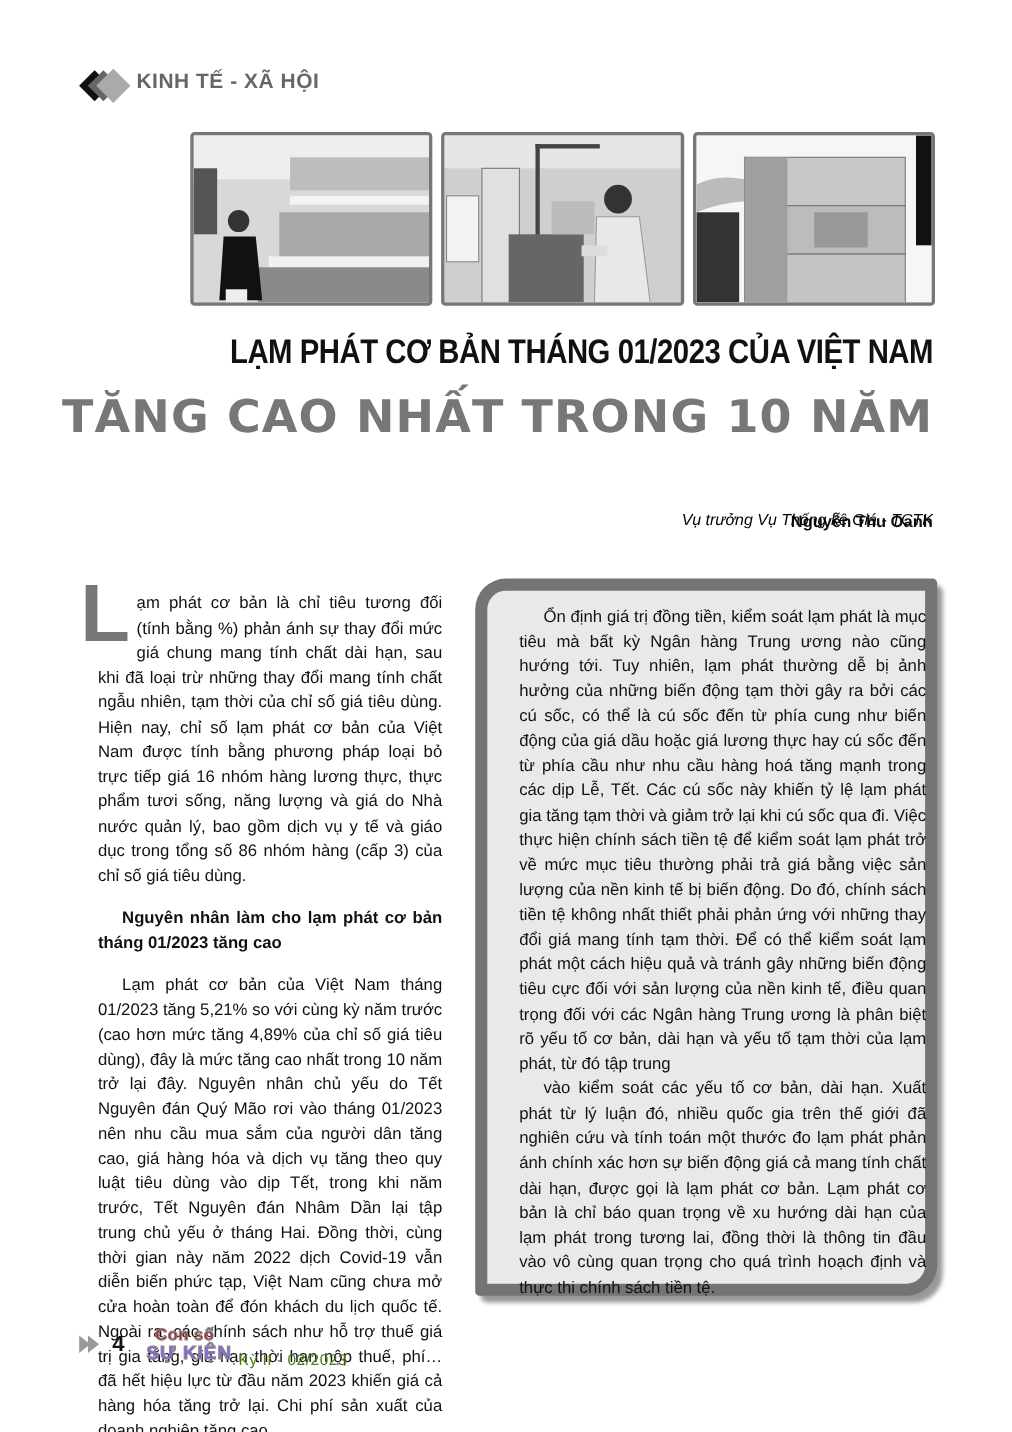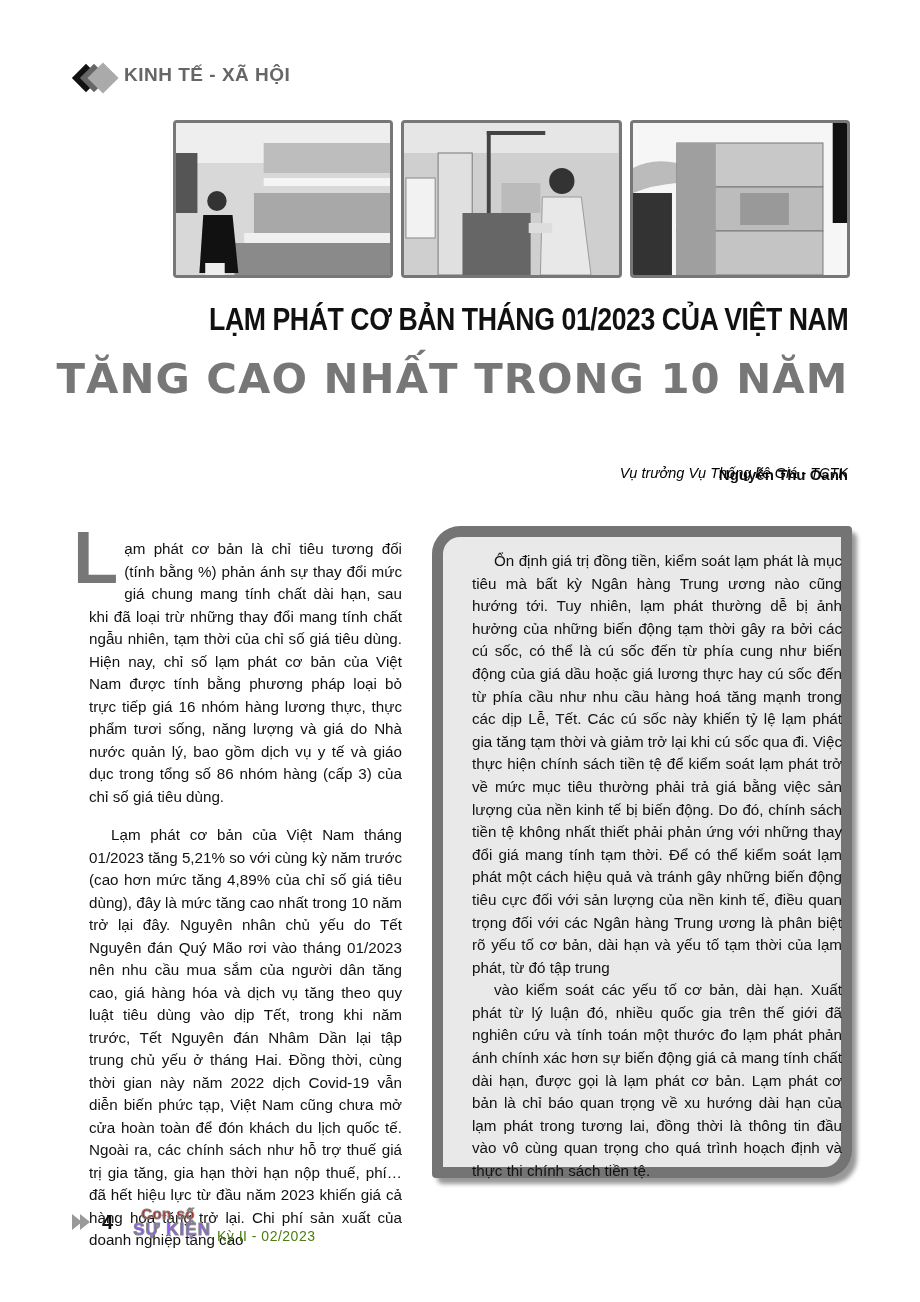--- a/index.html
+++ b/index.html
@@ -111,20 +111,21 @@
 
 <h1 class="title-line1">LẠM PHÁT CƠ BẢN THÁNG 01/2023 CỦA VIỆT NAM</h1>
 <h2 class="title-line2">TĂNG CAO NHẤT TRONG 10 NĂM</h2>
 
 <div class="author-name">Nguyễn Thu Oanh</div>
 <div class="author-role">Vụ trưởng Vụ Thống kê Giá - TCTK</div>
 
 <div class="left-col">
   <span class="drop-cap">L</span>
   <p>ạm phát cơ bản là chỉ tiêu tương đối (tính bằng %) phản ánh sự thay đổi mức giá chung mang tính chất dài hạn, sau khi đã loại trừ những thay đổi mang tính chất ngẫu nhiên, tạm thời của chỉ số giá tiêu dùng. Hiện nay, chỉ số lạm phát cơ bản của Việt Nam được tính bằng phương pháp loại bỏ trực tiếp giá 16 nhóm hàng lương thực, thực phẩm tươi sống, năng lượng và giá do Nhà nước quản lý, bao gồm dịch vụ y tế và giáo dục trong tổng số 86 nhóm hàng (cấp 3) của chỉ số giá tiêu dùng.</p>
+  <p class="subhead">Nguyên nhân làm cho lạm phát cơ bản tháng 01/2023 tăng cao</p>
   <p class="indent">Lạm phát cơ bản của Việt Nam tháng 01/2023 tăng 5,21% so với cùng kỳ năm trước (cao hơn mức tăng 4,89% của chỉ số giá tiêu dùng), đây là mức tăng cao nhất trong 10 năm trở lại đây. Nguyên nhân chủ yếu do Tết Nguyên đán Quý Mão rơi vào tháng 01/2023 nên nhu cầu mua sắm của người dân tăng cao, giá hàng hóa và dịch vụ tăng theo quy luật tiêu dùng vào dịp Tết, trong khi năm trước, Tết Nguyên đán Nhâm Dần lại tập trung chủ yếu ở tháng Hai. Đồng thời, cùng thời gian này năm 2022 dịch Covid-19 vẫn diễn biến phức tạp, Việt Nam cũng chưa mở cửa hoàn toàn để đón khách du lịch quốc tế. Ngoài ra, các chính sách như hỗ trợ thuế giá trị gia tăng, gia hạn thời hạn nộp thuế, phí… đã hết hiệu lực từ đầu năm 2023 khiến giá cả hàng hóa tăng trở lại. Chi phí sản xuất của doanh nghiệp tăng cao</p>
 </div>
 
 <div class="box-shadow"></div>
 <div class="box"></div>
 <div class="box-text">
   <p>Ổn định giá trị đồng tiền, kiểm soát lạm phát là mục tiêu mà bất kỳ Ngân hàng Trung ương nào cũng hướng tới. Tuy nhiên, lạm phát thường dễ bị ảnh hưởng của những biến động tạm thời gây ra bởi các cú sốc, có thể là cú sốc đến từ phía cung như biến động của giá dầu hoặc giá lương thực hay cú sốc đến từ phía cầu như nhu cầu hàng hoá tăng mạnh trong các dịp Lễ, Tết. Các cú sốc này khiến tỷ lệ lạm phát gia tăng tạm thời và giảm trở lại khi cú sốc qua đi. Việc thực hiện chính sách tiền tệ để kiểm soát lạm phát trở về mức mục tiêu thường phải trả giá bằng việc sản lượng của nền kinh tế bị biến động. Do đó, chính sách tiền tệ không nhất thiết phải phản ứng với những thay đổi giá mang tính tạm thời. Để có thể kiểm soát lạm phát một cách hiệu quả và tránh gây những biến động tiêu cực đối với sản lượng của nền kinh tế, điều quan trọng đối với các Ngân hàng Trung ương là phân biệt rõ yếu tố cơ bản, dài hạn và yếu tố tạm thời của lạm phát, từ đó tập trung</p>
   <p>vào kiểm soát các yếu tố cơ bản, dài hạn. Xuất phát từ lý luận đó, nhiều quốc gia trên thế giới đã nghiên cứu và tính toán một thước đo lạm phát phản ánh chính xác hơn sự biến động giá cả mang tính chất dài hạn, được gọi là lạm phát cơ bản. Lạm phát cơ bản là chỉ báo quan trọng về xu hướng dài hạn của lạm phát trong tương lai, đồng thời là thông tin đầu vào vô cùng quan trọng cho quá trình hoạch định và thực thi chính sách tiền tệ.</p>
 </div>
 

